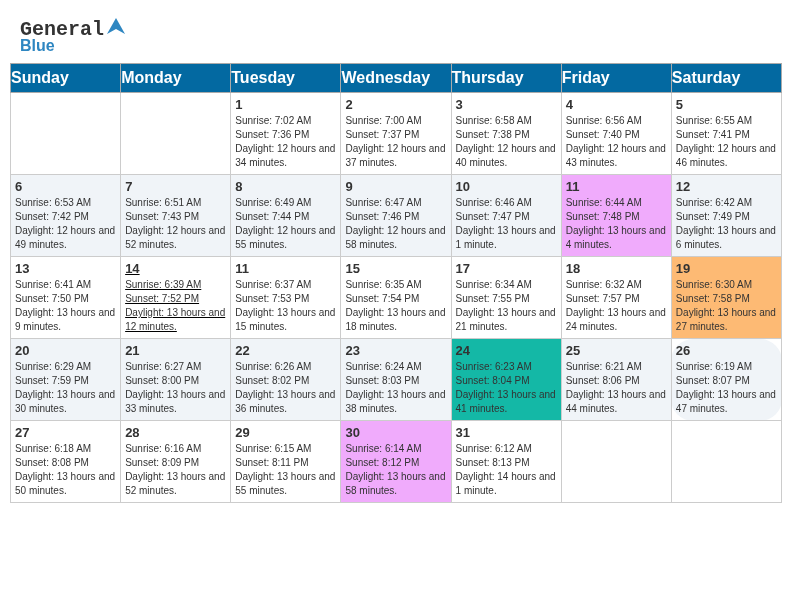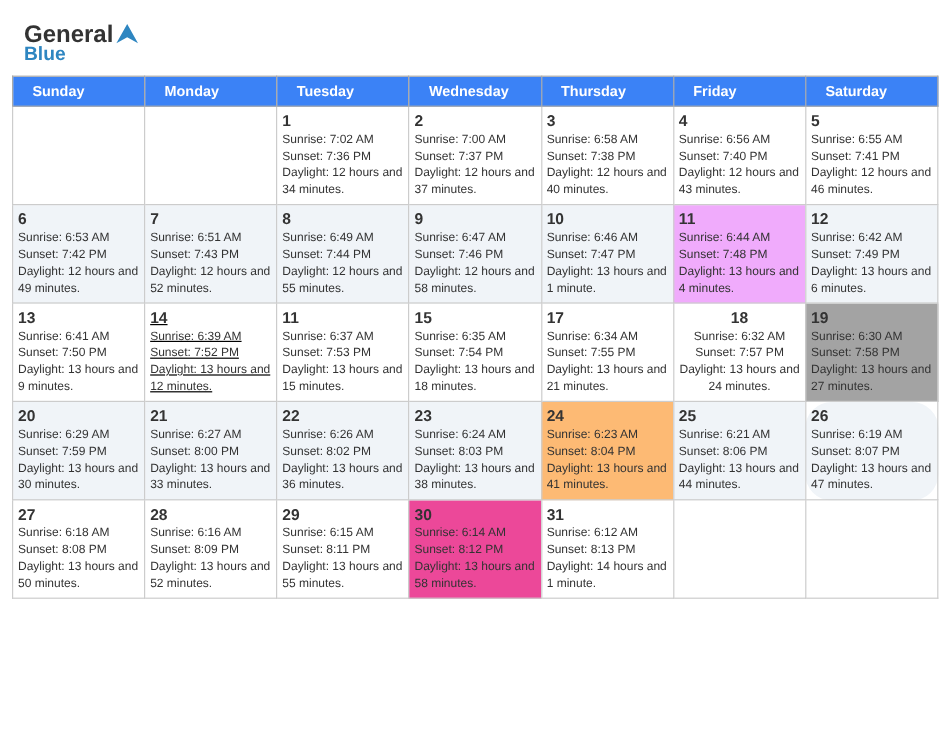--- a/index.html
+++ b/index.html
@@ -16,46 +16,46 @@
       align-items: flex-start;
       padding: 8px 10px 4px 10px;
     }
     .logo {
       display: flex;
       flex-direction: column;
       align-items: flex-start;
     }
     .logo-row {
       display: flex;
-      align-items: center;
+      font-family: Liberation Mono, monospace;
     }
     .title-area {
       text-align: right;
     }
     .month-title {
       font-size: 32px;
       font-weight: normal;
       color: #333;
     }
     .location-title {
       font-size: 16px;
       color: #555;
     }
     .calendar {
       width: 100%;
       border-collapse: collapse;
       margin-top: 4px;
       font-size: 11px;
     }
     .calendar th {
-      background: #3b82f6;
+      background: #0369a1;
       color: #fff;
-      padding: 5px 16px;
+      padding: 5px 0;
       text-align: left;
-      font-size: 12px;
+      font-size: 16px;
       font-weight: bold;
       border: 1px solid #aaa;
     }
     .calendar td {
       border: 1px solid #ccc;
       vertical-align: top;
       padding: 4px 4px;
       width: 110px;
       min-height: 80px;
       background: #fff;
@@ -179,25 +179,25 @@
           <div class="day-info">Sunrise: 6:37 AM<br>Sunset: 7:53 PM<br>Daylight: 13 hours and 15 minutes.</div>
         </td>
         <td style="background: rgb(255, 255, 255);">
           <span class="day-number">15</span>
           <div class="day-info">Sunrise: 6:35 AM<br>Sunset: 7:54 PM<br>Daylight: 13 hours and 18 minutes.</div>
         </td>
         <td style="background: rgb(255, 255, 255);">
           <span class="day-number">17</span>
           <div class="day-info">Sunrise: 6:34 AM<br>Sunset: 7:55 PM<br>Daylight: 13 hours and 21 minutes.</div>
         </td>
-        <td style="background: rgb(255, 255, 255); text-align: center;">
+        <td style="background: rgb(255, 255, 255);">
           <span class="day-number">18</span>
           <div class="day-info">Sunrise: 6:32 AM<br>Sunset: 7:57 PM<br>Daylight: 13 hours and 24 minutes.</div>
         </td>
-        <td style="background: #a3a3a3;">
+        <td style="background: #fdba74;">
           <span class="day-number">19</span>
           <div class="day-info">Sunrise: 6:30 AM<br>Sunset: 7:58 PM<br>Daylight: 13 hours and 27 minutes.</div>
         </td>
       </tr>
       <tr>
         <td style="background: rgb(240, 244, 248);">
           <span class="day-number">20</span>
           <div class="day-info">Sunrise: 6:29 AM<br>Sunset: 7:59 PM<br>Daylight: 13 hours and 30 minutes.</div>
         </td>
         <td style="background: rgb(240, 244, 248);">
@@ -205,21 +205,21 @@
           <div class="day-info">Sunrise: 6:27 AM<br>Sunset: 8:00 PM<br>Daylight: 13 hours and 33 minutes.</div>
         </td>
         <td style="background: rgb(240, 244, 248);">
           <span class="day-number">22</span>
           <div class="day-info">Sunrise: 6:26 AM<br>Sunset: 8:02 PM<br>Daylight: 13 hours and 36 minutes.</div>
         </td>
         <td style="background: rgb(240, 244, 248);">
           <span class="day-number">23</span>
           <div class="day-info">Sunrise: 6:24 AM<br>Sunset: 8:03 PM<br>Daylight: 13 hours and 38 minutes.</div>
         </td>
-        <td style="background: #fdba74;">
+        <td style="background: #14b8a6;">
           <span class="day-number">24</span>
           <div class="day-info">Sunrise: 6:23 AM<br>Sunset: 8:04 PM<br>Daylight: 13 hours and 41 minutes.</div>
         </td>
         <td style="background: rgb(240, 244, 248);">
           <span class="day-number">25</span>
           <div class="day-info">Sunrise: 6:21 AM<br>Sunset: 8:06 PM<br>Daylight: 13 hours and 44 minutes.</div>
         </td>
         <td style="background: rgb(240, 244, 248); border-radius: 22px;">
           <span class="day-number">26</span>
           <div class="day-info">Sunrise: 6:19 AM<br>Sunset: 8:07 PM<br>Daylight: 13 hours and 47 minutes.</div>
@@ -231,21 +231,21 @@
           <div class="day-info">Sunrise: 6:18 AM<br>Sunset: 8:08 PM<br>Daylight: 13 hours and 50 minutes.</div>
         </td>
         <td style="background: rgb(255, 255, 255);">
           <span class="day-number">28</span>
           <div class="day-info">Sunrise: 6:16 AM<br>Sunset: 8:09 PM<br>Daylight: 13 hours and 52 minutes.</div>
         </td>
         <td style="background: rgb(255, 255, 255);">
           <span class="day-number">29</span>
           <div class="day-info">Sunrise: 6:15 AM<br>Sunset: 8:11 PM<br>Daylight: 13 hours and 55 minutes.</div>
         </td>
-        <td style="background: #ec4899;">
+        <td style="background: #f0abfc;">
           <span class="day-number">30</span>
           <div class="day-info">Sunrise: 6:14 AM<br>Sunset: 8:12 PM<br>Daylight: 13 hours and 58 minutes.</div>
         </td>
         <td style="background: rgb(255, 255, 255); margin-top: 40px;">
           <span class="day-number">31</span>
           <div class="day-info">Sunrise: 6:12 AM<br>Sunset: 8:13 PM<br>Daylight: 14 hours and 1 minute.</div>
         </td>
         <td class="empty-cell"></td>
         <td class="empty-cell"></td>
       </tr>

